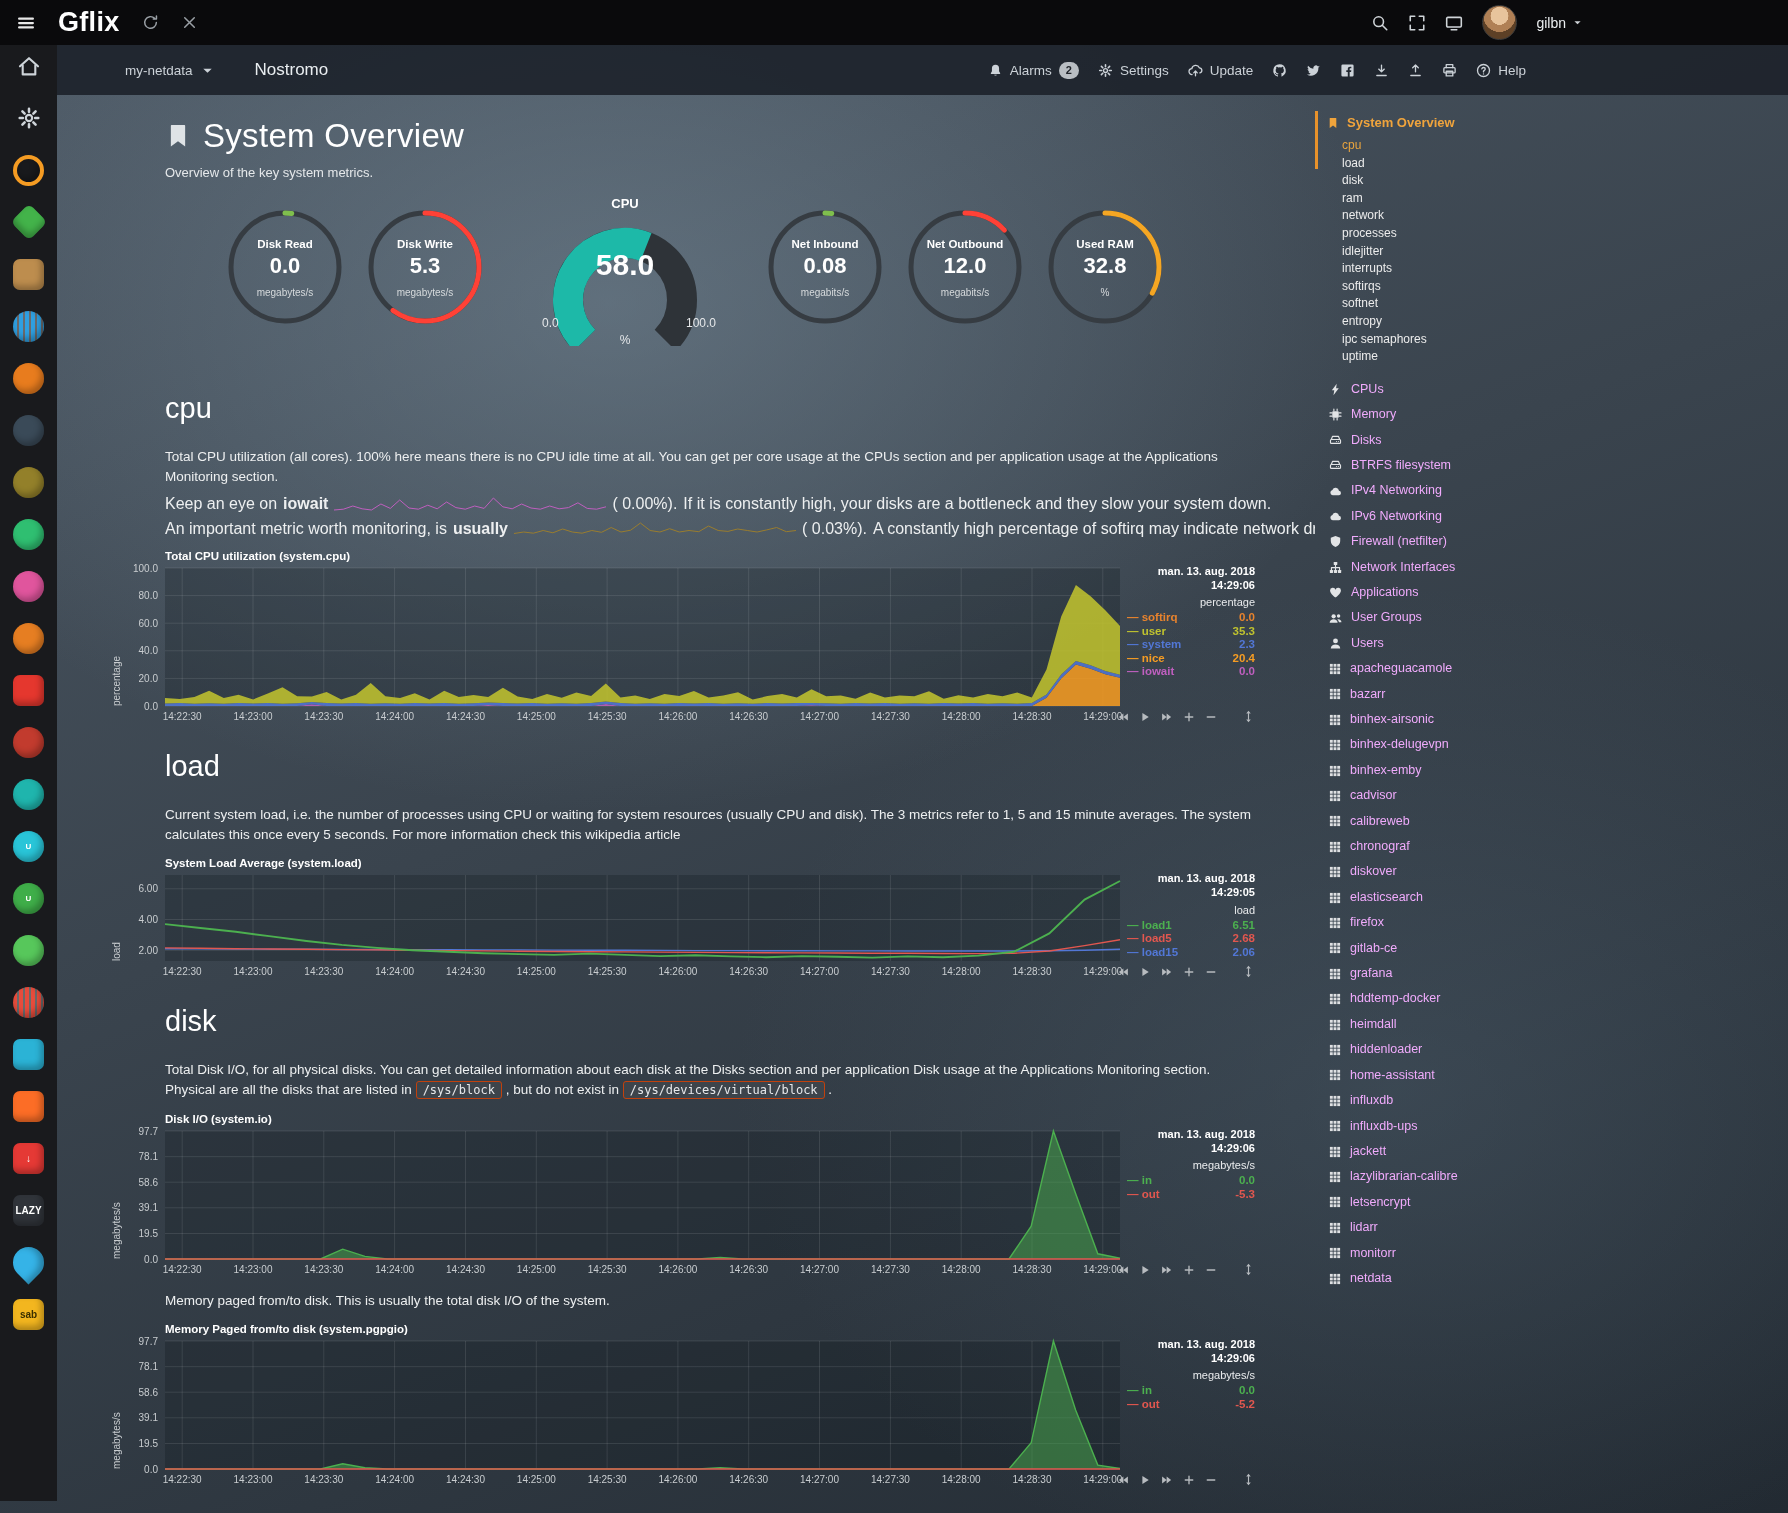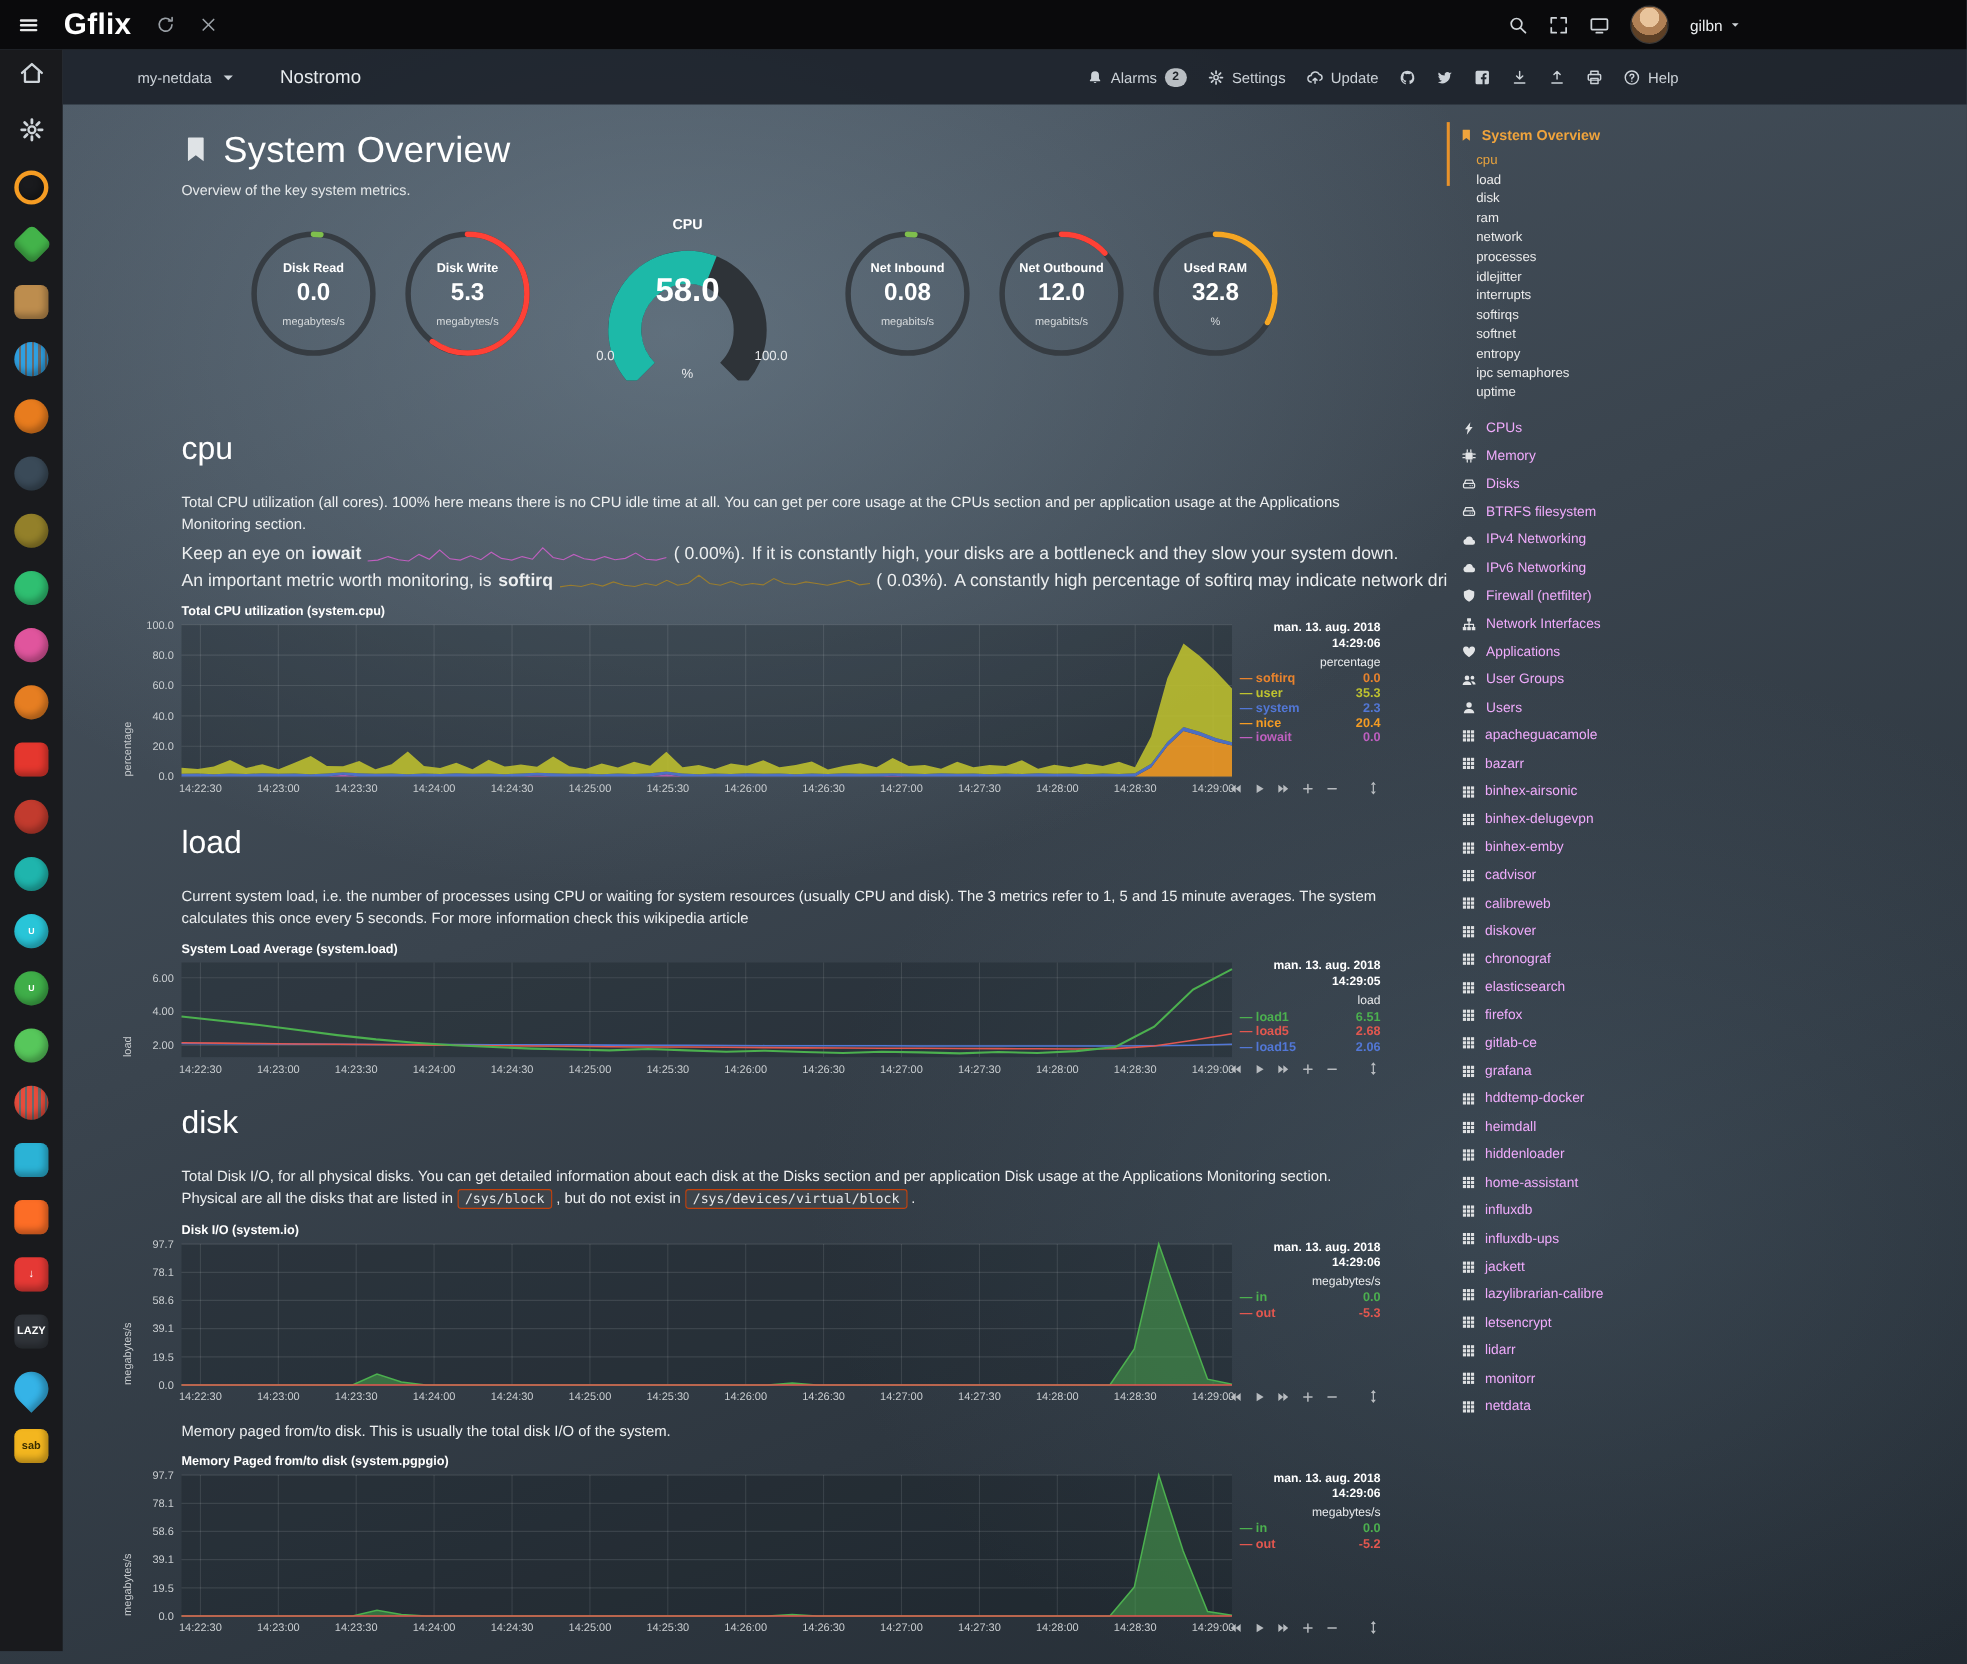--- a/index.html
+++ b/index.html
@@ -430,21 +430,21 @@
             <span class="spark">
                 <svg width="272" height="16">
                   <polyline points="0.0,14.0 9.4,13.2 18.8,10.0 28.1,12.8 37.5,14.0 46.9,8.0 56.3,12.4 65.7,4.0 75.0,12.0 84.4,13.2 93.8,9.2 103.2,12.8 112.6,6.0 121.9,11.6 131.3,13.2 140.7,10.0 150.1,12.4 159.4,2.0 168.8,10.8 178.2,12.8 187.6,8.0 197.0,12.0 206.3,13.2 215.7,10.0 225.1,12.8 234.5,11.6 243.9,6.8 253.2,12.4 262.6,13.2 272.0,10.8" fill="none" stroke="#bf5fbf" stroke-width="1"></polyline>
                 </svg>
               </span>
             <span>( 0.00%).</span>
             <span>If it is constantly high, your disks are a bottleneck and they slow your system down.</span>
           </div>
           <div class="metric-line">
             <span>An important metric worth monitoring, is</span>
-            <b>softirq</b>
+            <b>usually</b>
             <span class="spark">
                 <svg width="282" height="16">
                   <polyline points="0.0,12.5 9.7,11.0 19.4,12.2 29.2,9.5 38.9,11.8 48.6,8.0 58.3,11.0 68.1,12.2 77.8,9.5 87.5,11.3 97.2,6.5 107.0,11.0 116.7,9.2 126.4,2.0 136.1,9.5 145.9,11.0 155.6,7.7 165.3,11.0 175.0,9.5 184.8,10.7 194.5,5.0 204.2,9.5 213.9,10.4 223.7,8.0 233.4,9.5 243.1,11.0 252.8,8.9 262.6,6.5 272.3,10.7 282.0,9.5" fill="none" stroke="#9a7d2e" stroke-width="1"></polyline>
                 </svg>
               </span>
             <span>( 0.03%).</span>
             <span>A constantly high percentage of softirq may indicate network driver issues.</span>
           </div>
           <div class="chart">
               <div class="chart-title">Total CPU utilization (system.cpu)</div>
@@ -1145,39 +1145,39 @@
                   <rect x="11" y="1.2" width="3.8" height="3.8"></rect>
                   <rect x="1.2" y="6.1" width="3.8" height="3.8"></rect>
                   <rect x="6.1" y="6.1" width="3.8" height="3.8"></rect>
                   <rect x="11" y="6.1" width="3.8" height="3.8"></rect>
                   <rect x="1.2" y="11" width="3.8" height="3.8"></rect>
                   <rect x="6.1" y="11" width="3.8" height="3.8"></rect>
                   <rect x="11" y="11" width="3.8" height="3.8"></rect>
                 </g>
               </svg>
             </span>
+            <span>chronograf</span>
+          </div>
+          <div class="nav-app">
+            <span data-icon="th">
+              <svg viewBox="0 0 16 16">
+                <g fill="currentColor" stroke="none">
+                  <rect x="1.2" y="1.2" width="3.8" height="3.8"></rect>
+                  <rect x="6.1" y="1.2" width="3.8" height="3.8"></rect>
+                  <rect x="11" y="1.2" width="3.8" height="3.8"></rect>
+                  <rect x="1.2" y="6.1" width="3.8" height="3.8"></rect>
+                  <rect x="6.1" y="6.1" width="3.8" height="3.8"></rect>
+                  <rect x="11" y="6.1" width="3.8" height="3.8"></rect>
+                  <rect x="1.2" y="11" width="3.8" height="3.8"></rect>
+                  <rect x="6.1" y="11" width="3.8" height="3.8"></rect>
+                  <rect x="11" y="11" width="3.8" height="3.8"></rect>
+                </g>
+              </svg>
+            </span>
             <span>diskover</span>
-          </div>
-          <div class="nav-app">
-            <span data-icon="th">
-              <svg viewBox="0 0 16 16">
-                <g fill="currentColor" stroke="none">
-                  <rect x="1.2" y="1.2" width="3.8" height="3.8"></rect>
-                  <rect x="6.1" y="1.2" width="3.8" height="3.8"></rect>
-                  <rect x="11" y="1.2" width="3.8" height="3.8"></rect>
-                  <rect x="1.2" y="6.1" width="3.8" height="3.8"></rect>
-                  <rect x="6.1" y="6.1" width="3.8" height="3.8"></rect>
-                  <rect x="11" y="6.1" width="3.8" height="3.8"></rect>
-                  <rect x="1.2" y="11" width="3.8" height="3.8"></rect>
-                  <rect x="6.1" y="11" width="3.8" height="3.8"></rect>
-                  <rect x="11" y="11" width="3.8" height="3.8"></rect>
-                </g>
-              </svg>
-            </span>
-            <span>chronograf</span>
           </div>
           <div class="nav-app">
             <span data-icon="th">
               <svg viewBox="0 0 16 16">
                 <g fill="currentColor" stroke="none">
                   <rect x="1.2" y="1.2" width="3.8" height="3.8"></rect>
                   <rect x="6.1" y="1.2" width="3.8" height="3.8"></rect>
                   <rect x="11" y="1.2" width="3.8" height="3.8"></rect>
                   <rect x="1.2" y="6.1" width="3.8" height="3.8"></rect>
                   <rect x="6.1" y="6.1" width="3.8" height="3.8"></rect>

